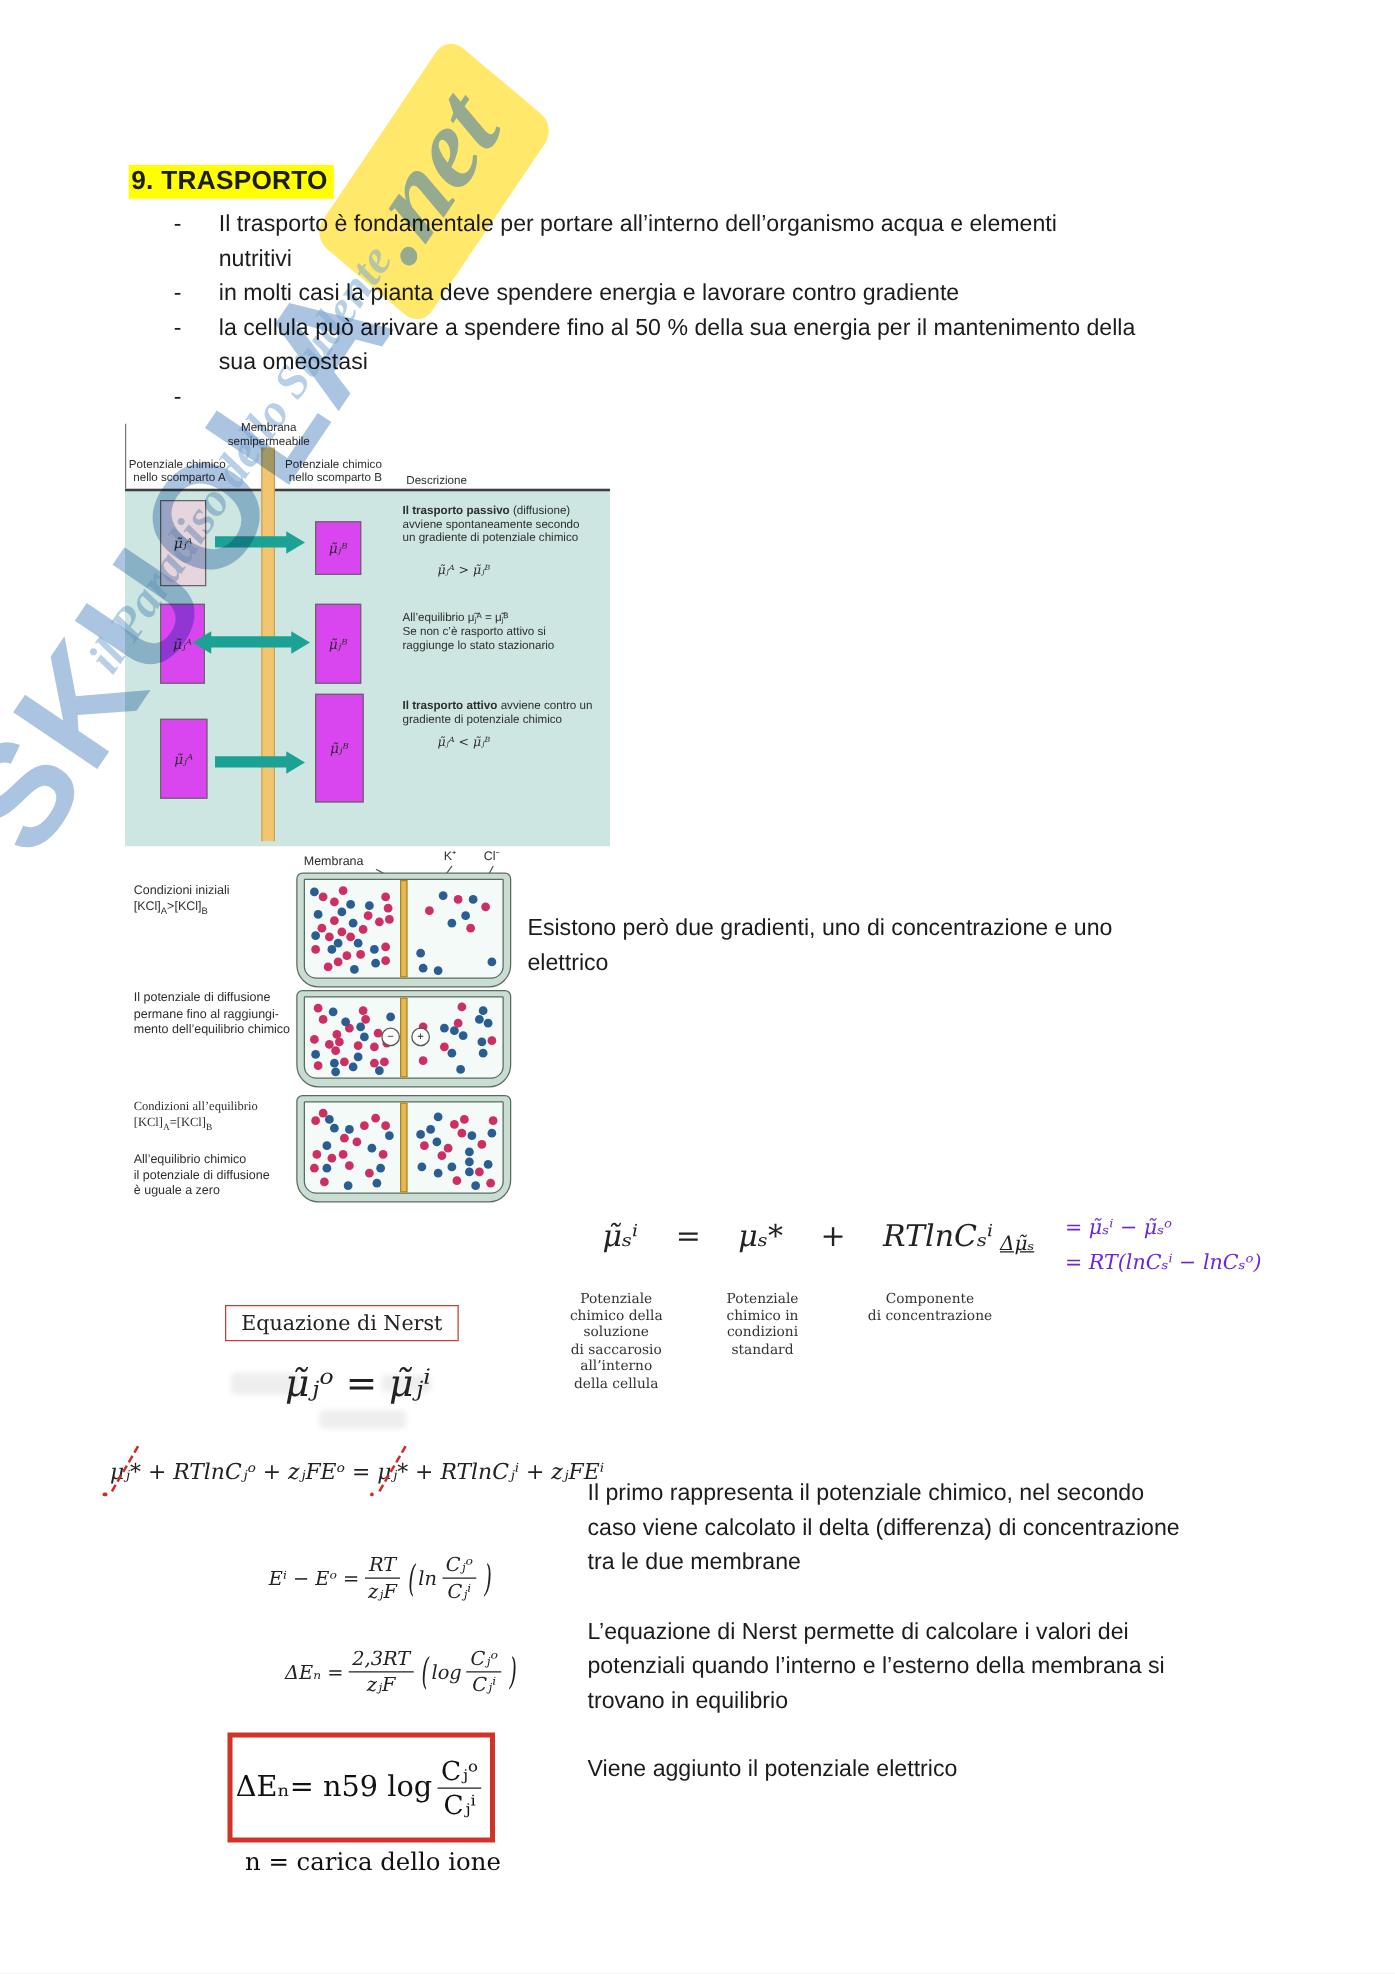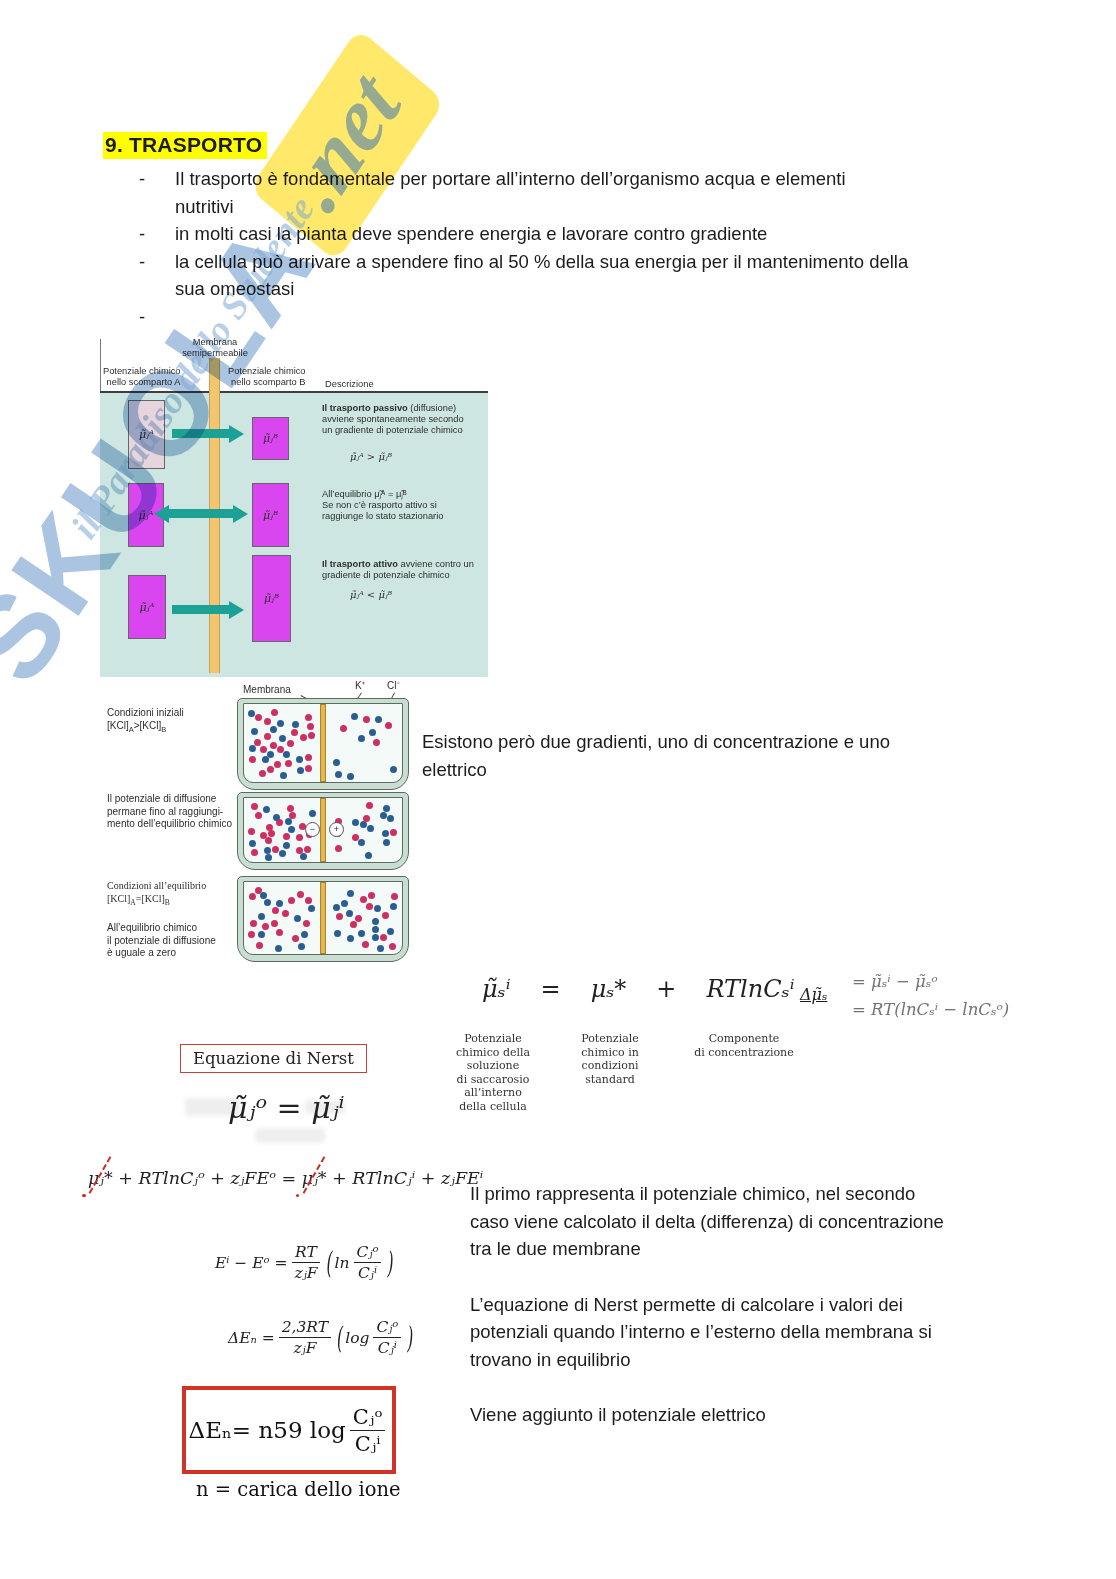--- a/index.html
+++ b/index.html
@@ -52,21 +52,21 @@
   .dot{position:absolute;width:7px;height:7px;border-radius:50%;}
   .sign{position:absolute;top:38%;width:13px;height:13px;border:1px solid #555;border-radius:50%;
         background:#fdfdfd;font-size:9px;line-height:12px;text-align:center;z-index:3;}
   .ptr{position:absolute;height:1px;background:#555;transform-origin:0 0;z-index:1;}
   .f2lab{position:absolute;width:132px;}
   .f2lab sub{font-size:7.5px;}
   .eqmain{left:482px;top:975px;display:flex;gap:30px;align-items:flex-start;
           font:italic 24px "DejaVu Serif","DejaVu Sans",serif;color:#222;}
   .eqlab{position:absolute;text-align:center;font:11px/13.5px "DejaVu Serif","DejaVu Sans",serif;color:#333;}
   .deltalhs{left:800px;top:985px;font:italic 16px "DejaVu Serif","DejaVu Sans",serif;text-decoration:underline;}
-  .deltalines{left:852px;top:972px;font:italic 16.5px "DejaVu Serif","DejaVu Sans",serif;color:#737373;}
+  .deltalines{left:852px;top:972px;font:italic 16.5px "DejaVu Serif","DejaVu Sans",serif;color:#6d28d9;}
   .deltalines .dl{margin-bottom:9px;}
   .frac{display:inline-flex;flex-direction:column;align-items:center;vertical-align:middle;margin:0 4px;}
   .frac .n{border-bottom:1.2px solid #222;padding:0 3px 1px;}
   .frac .d{padding:1px 3px 0;}
   .bp{font-weight:300;transform:scaleY(1.9);display:inline-block;margin:0 2px;}
 
   .nerstbox{left:180px;top:1044px;border:1.5px solid #c4403a;padding:4px 12px;
             font:16.5px "DejaVu Serif","DejaVu Sans",serif;color:#222;}
   .smudge{position:absolute;background:#c9c9c9;opacity:.3;border-radius:4px;filter:blur(2px);}
   .eq1{left:228px;top:1090px;font:italic 30px "DejaVu Serif","DejaVu Sans",serif;color:#222;}

